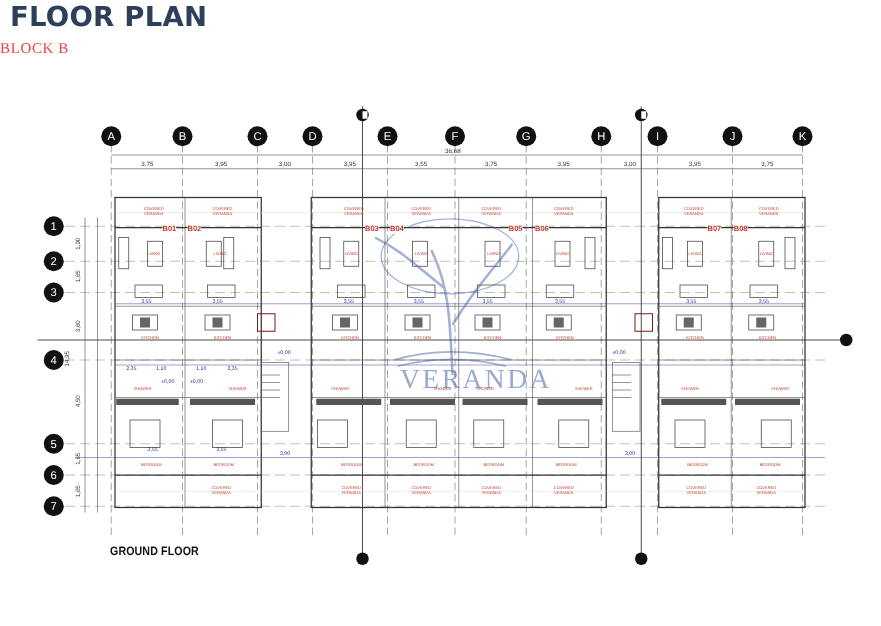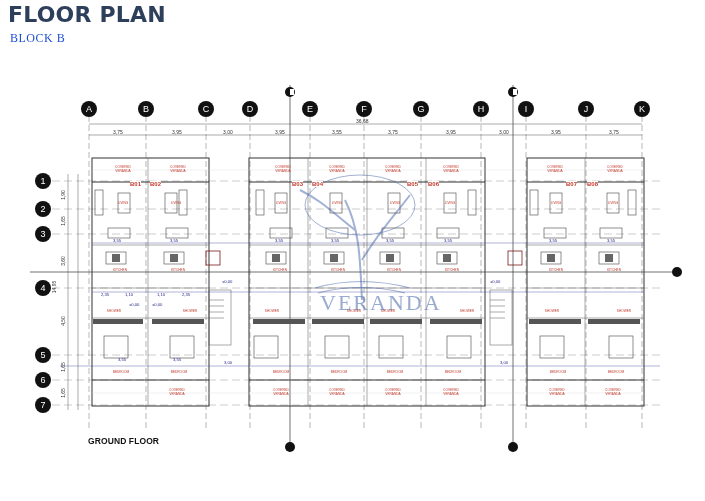--- a/index.html
+++ b/index.html
@@ -1,18 +1,18 @@
 <!DOCTYPE html>
 <html><head>
 <meta charset="utf-8">
 <style>
   html, body { margin:0; padding:0; background:#ffffff; }
   body { width:705px; height:501px; position:relative; overflow:hidden; font-family:"Liberation Sans", sans-serif; }
   .title { position:absolute; left:8px; top:2px; font-family:"DejaVu Sans", sans-serif; font-weight:bold; font-size:22px; color:#2e3f5c; letter-spacing:0.2px;text-align:center; }
-  .subtitle { position:absolute; left:10px; top:31px; font-family:"Liberation Serif", serif; font-size:12px; color:#1d4ed8; letter-spacing:0.5px; }
+  .subtitle { position:absolute; left:0; top:31px; font-family:"Liberation Serif", serif; font-size:12px; color:#ef4444; letter-spacing:0.5px; }
   .plan { position:absolute; left:0; top:0; }
   .ground { position:absolute; left:88px; top:435px; font-family:"Liberation Sans", sans-serif; font-weight:bold; font-size:8.5px; color:#111; letter-spacing:0.1px; transform:scaleY(1.15); transform-origin:left top; }
   .grid-bubble { position:absolute; width:16px; height:16px; border-radius:50%; background:#111; color:#fff; font-size:9px; text-align:center; line-height:16px; font-family:"Liberation Sans", sans-serif; }
   .dim { position:absolute; font-size:5px; color:#333; font-family:"Liberation Sans", sans-serif; }
   .room { position:absolute; font-size:3.2px; color:#c0392b; text-align:center; font-family:"Liberation Sans", sans-serif; line-height:4px; }
   .unit-tag { position:absolute; font-size:6px; font-weight:bold; color:#c0392b; font-family:"Liberation Sans", sans-serif; background:#fff; }
   .bdim { position:absolute; font-size:4.2px; color:#2a2a8a; font-family:"Liberation Sans", sans-serif; }
   .watermark { position:absolute; left:320px; top:290px; font-family:"Liberation Serif", serif; font-size:22px; color:rgba(70,100,170,0.55); letter-spacing:2px; }
 </style>
 </head>

